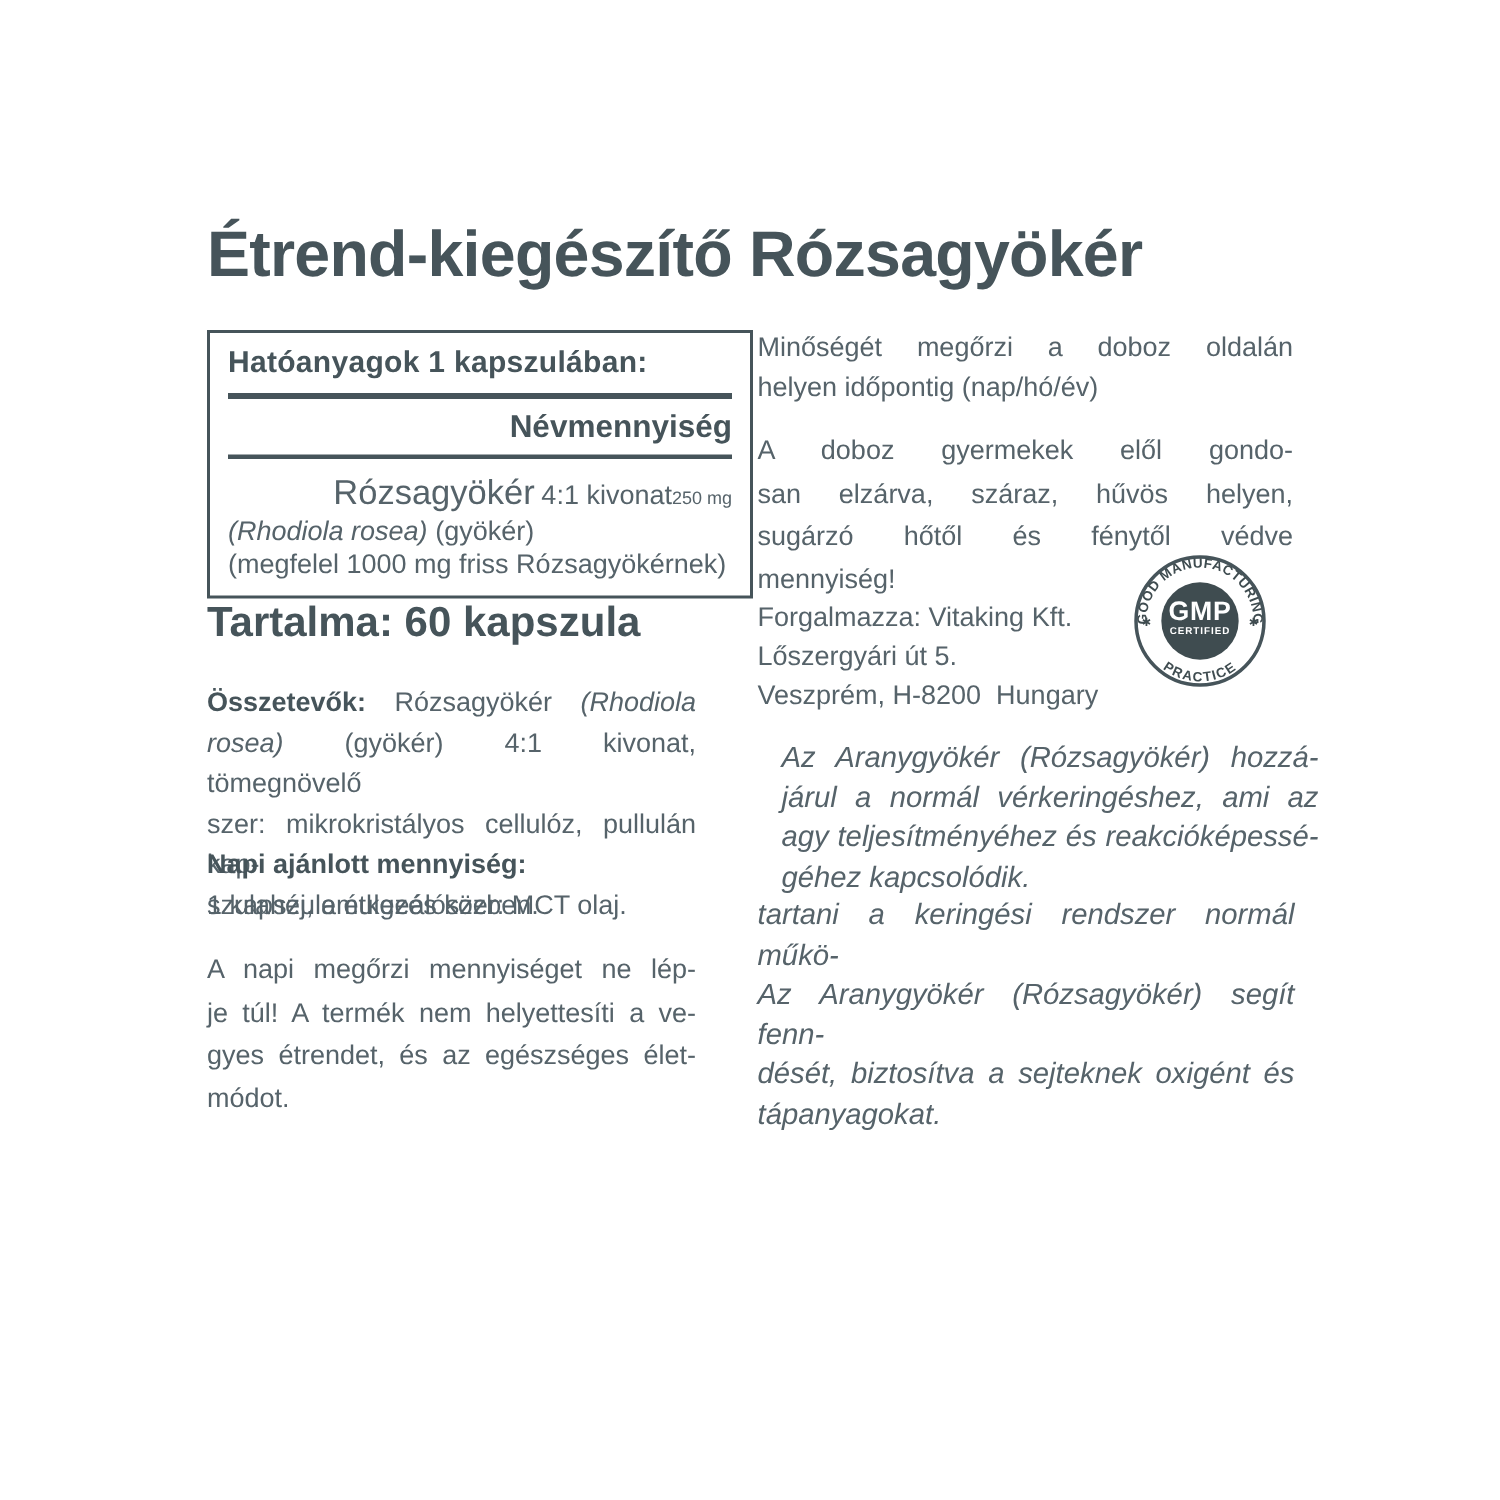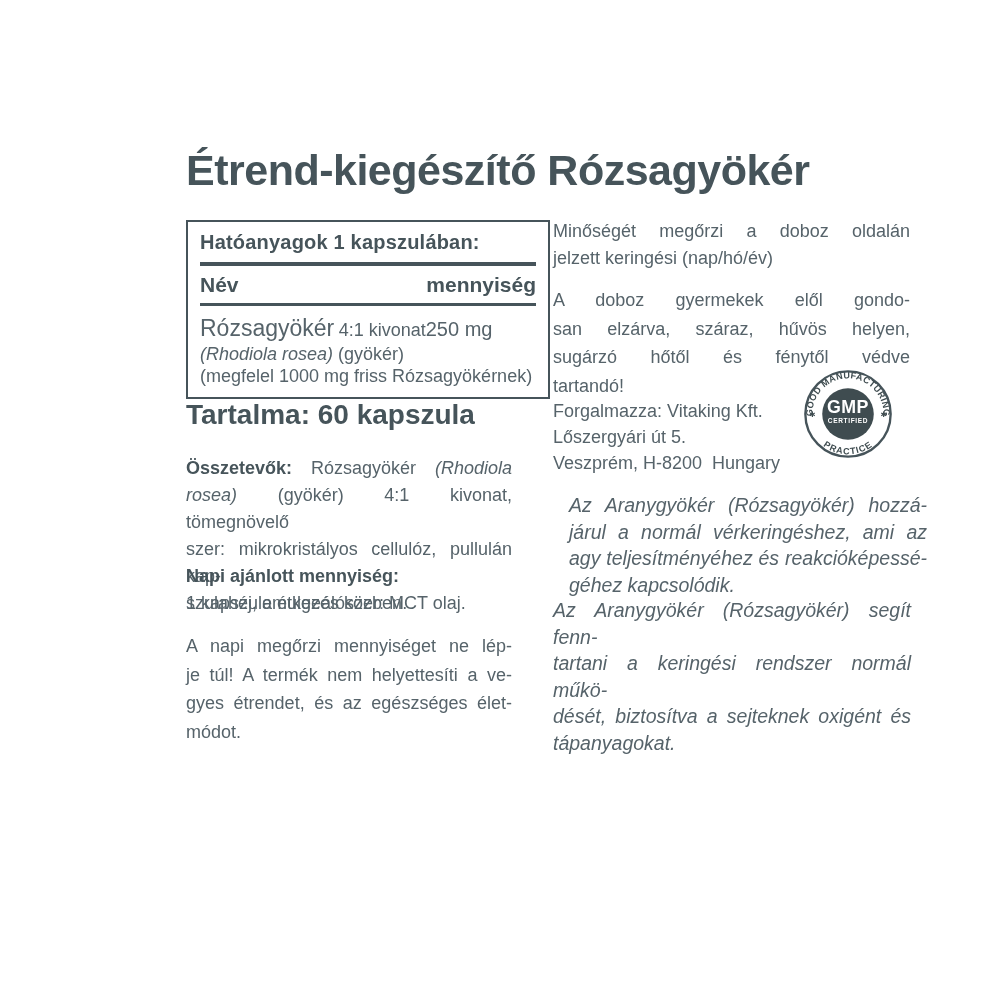--- a/index.html
+++ b/index.html
@@ -10,21 +10,21 @@
     --paper:#ffffff;
   }
   *{margin:0;padding:0;box-sizing:border-box;}
   html,body{width:1000px;height:1000px;background:var(--paper);}
   body{
     font-family:"Liberation Sans",sans-serif;
     color:var(--body);
     position:relative;
     overflow:hidden;
   }
-  .page{position:absolute;inset:0;background:var(--paper);margin-left:48px;}
+  .page{position:absolute;inset:0;background:var(--paper);}
   .abs{position:absolute;}
 
   
   .title{
     left:138px;top:146px;width:730px;
     font-size:43px;font-weight:bold;letter-spacing:-0.5px;
     color:var(--ink);white-space:nowrap;
   }
 
   
@@ -32,31 +32,31 @@
     left:138px;top:220px;width:364px;
     border:2.5px solid var(--ink);
     padding:9px 12px 11px 12px;
     color:var(--ink);
   }
   .facts-header{font-size:20px;font-weight:bold;letter-spacing:0.2px;}
   .rule{background:var(--ink);border:none;}
   .rule.thick{height:4px;margin-top:8px;}
   .rule.thin{height:2.5px;}
   .facts-cols{
-    display:flex;justify-content:space-between;
+    display:flex;justify-content:flex-end;
     font-size:21px;font-weight:bold;
     padding:7px 0 6px 0;
   }
   .facts-row{
-    display:flex;justify-content:flex-start;align-items:baseline;
+    display:flex;justify-content:flex-end;align-items:baseline;
     margin-top:9px;white-space:nowrap;color:var(--body);
   }
   .ing-name-big{font-size:23px;}
   .ing-name-detail{font-size:18px;}
-  .ing-amount{font-size:20px;}
+  .ing-amount{font-size:12px;}
   .facts-sub{font-size:18px;line-height:19px;margin-top:3px;color:var(--body);}
 
   .contents-heading{
     left:138px;top:399px;
     font-size:28px;font-weight:bold;color:var(--ink);
     white-space:nowrap;
   }
 
   .para{font-size:18px;line-height:27.5px;}
   .b{font-weight:bold;color:var(--ink);}
@@ -121,28 +121,28 @@
 
   <div class="abs para jl warning">
       <div>A napi megőrzi mennyiséget ne lép-</div>
       <div>je túl! A termék nem helyettesíti a ve-</div>
       <div>gyes étrendet, és az egészséges élet-</div>
       <div>módot.</div>
     </div>
 
   <div class="abs para jl expiry">
       <div>Minőségét megőrzi a doboz oldalán</div>
-      <div>jelzett keringési (nap/hó/év)</div>
+      <div>helyen időpontig (nap/hó/év)</div>
     </div>
 
   <div class="abs para jl storage">
       <div>A doboz gyermekek elől gondo-</div>
       <div>san elzárva, száraz, hűvös helyen,</div>
       <div>sugárzó hőtől és fénytől védve</div>
-      <div>tartandó!</div>
+      <div>mennyiség!</div>
     </div>
 
   <div class="abs para pre distributor"><div>Forgalmazza: Vitaking Kft.</div><div>Lőszergyári út 5.</div><div>Veszprém, H-8200  Hungary</div></div>
 
   <div class="abs gmp">
     <svg width="90" height="90" viewBox="0 0 96 96">
       <defs>
         <path id="arcTop" d="M 10,48 A 38,38 0 0 1 86,48"></path>
         <path id="arcBottom" d="M 5,48 A 43,43 0 0 0 91,48"></path>
       </defs>
@@ -158,20 +158,20 @@
   </div>
 
   <div class="abs para it jl claim1">
       <div>Az Aranygyökér (Rózsagyökér) hozzá-</div>
       <div>járul a normál vérkeringéshez, ami az</div>
       <div>agy teljesítményéhez és reakcióképessé-</div>
       <div>géhez kapcsolódik.</div>
     </div>
 
   <div class="abs para it jl claim2">
+      <div>tartani a keringési rendszer normál műkö-</div>
       <div>Az Aranygyökér (Rózsagyökér) segít fenn-</div>
-      <div>tartani a keringési rendszer normál műkö-</div>
       <div>dését, biztosítva a sejteknek oxigént és</div>
       <div>tápanyagokat.</div>
     </div>
 
 
 </div>
 
 </body></html>

